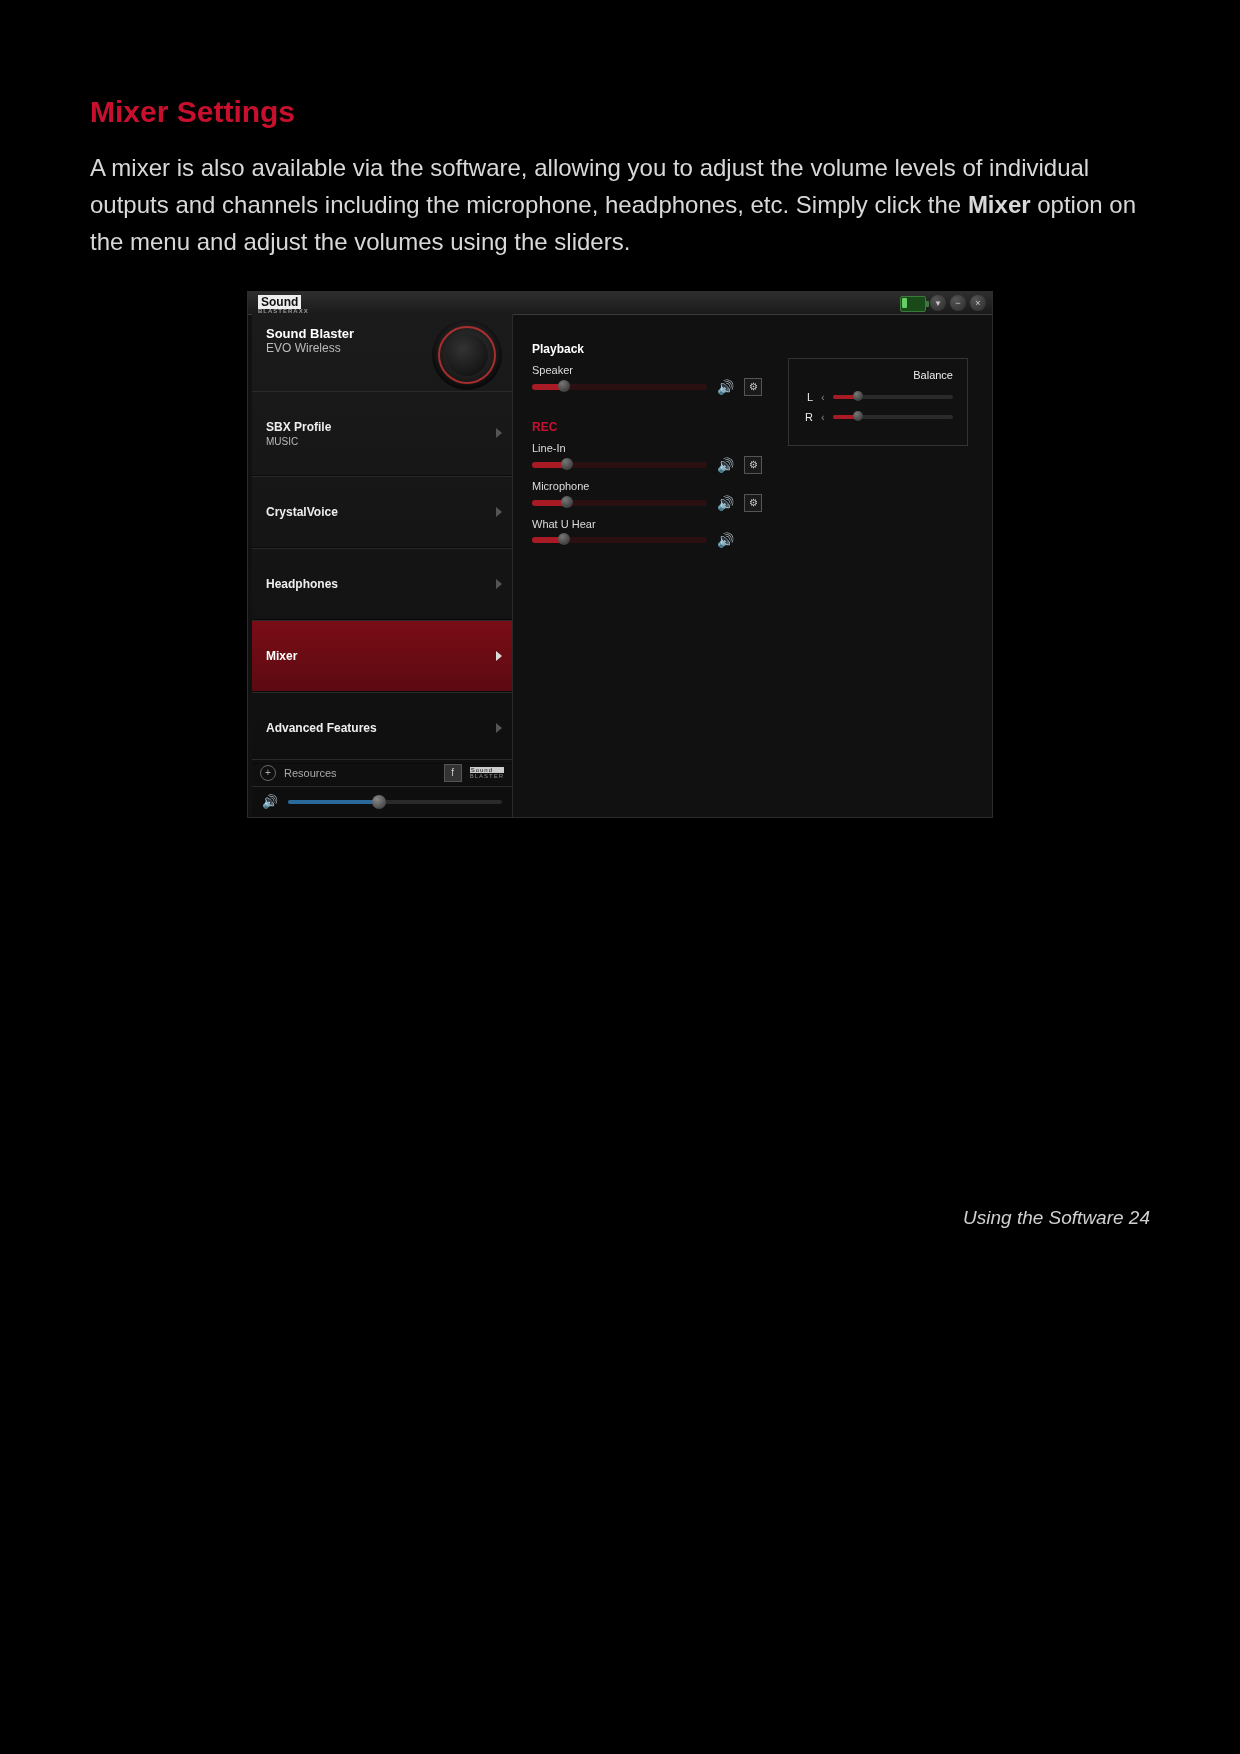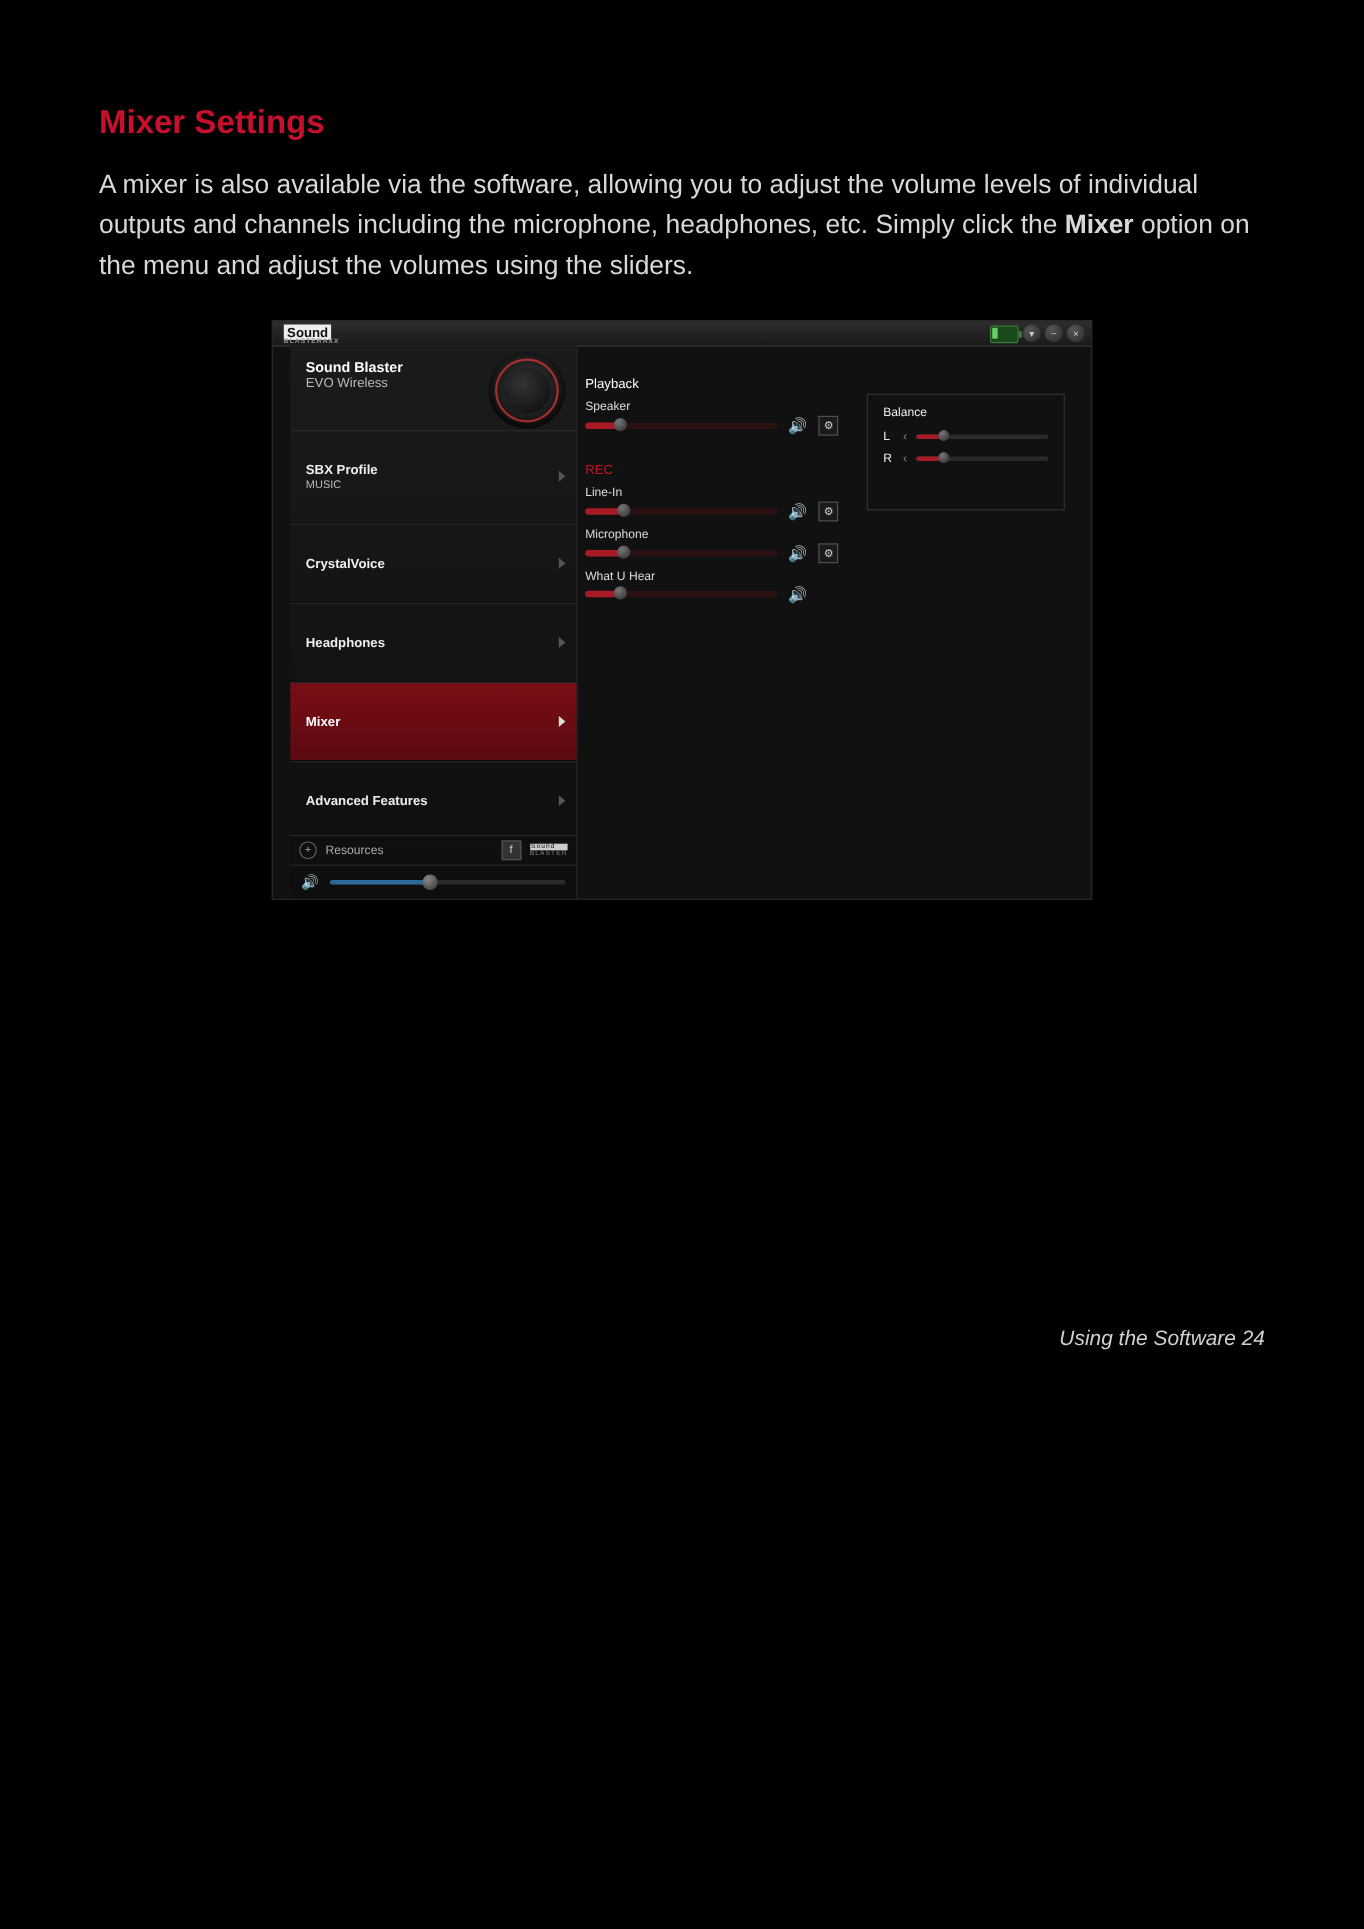--- a/index.html
+++ b/index.html
@@ -14,21 +14,21 @@
   .titlebar{height:22px;background:linear-gradient(#2e2e2e,#1a1a1a);border-bottom:1px solid #3a3a3a;position:relative;}
   .logo{position:absolute;left:10px;top:3px;font-weight:bold;color:#eee;font-size:12px;}
   .logo .box{background:#eee;color:#111;padding:0 3px;margin-right:1px;}
   .logo .sub{display:block;font-size:6px;letter-spacing:1px;color:#999;margin-top:-1px;}
   .winbtns{position:absolute;right:6px;top:3px;display:flex;gap:4px;}
   .winbtn{width:16px;height:16px;border-radius:50%;background:radial-gradient(circle at 35% 30%,#555,#2a2a2a);display:flex;align-items:center;justify-content:center;font-size:9px;color:#ccc;cursor:pointer;}
   .battery{width:24px;height:14px;border:1px solid #3a7a3a;background:#1a4a1a;border-radius:2px;margin-top:1px;position:relative;}
   .battery:after{content:"";position:absolute;right:-4px;top:4px;width:3px;height:6px;background:#3a7a3a;border-radius:0 1px 1px 0;}
   .battery .b1{width:5px;height:10px;margin:1px;background:#6c6;border-radius:1px;}
 
-  .sidebar{position:absolute;left:16px;top:22px;width:260px;bottom:0;background:linear-gradient(#1b1b1b,#0e0e0e);border-right:1px solid #2a2a2a;}
+  .sidebar{position:absolute;left:4px;top:22px;width:260px;bottom:0;background:linear-gradient(#1b1b1b,#0e0e0e);border-right:1px solid #2a2a2a;}
   .prod{padding:12px 14px 8px 14px;position:relative;}
   .prod .t1{font-weight:bold;color:#fff;font-size:13px;}
   .prod .t2{color:#bbb;font-size:12px;}
   .prod .img{position:absolute;right:6px;top:6px;width:74px;height:74px;}
   .ring{width:70px;height:70px;border-radius:50%;background:radial-gradient(circle at 50% 45%,#3a3a3a 0%,#1a1a1a 55%,#0a0a0a 70%);position:relative;}
   .ring:before,.ring:after{content:"";position:absolute;border-radius:50%;}
   .ring:before{inset:6px;border:2px solid #c33;opacity:.8;}
   .ring:after{inset:14px;background:radial-gradient(circle at 40% 35%,#333,#0a0a0a);}
 
   .menu{margin-top:28px;}
@@ -47,31 +47,31 @@
   .bottombar .sb span{display:block;font-size:6px;font-weight:normal;letter-spacing:1px;color:#888;}
   .bottombar .sb .bx{background:#ccc;color:#111;padding:0 1px;}
 
   .mastervol{position:absolute;left:0;right:0;bottom:0;height:30px;display:flex;align-items:center;padding:0 10px;gap:10px;}
   .spk{color:#eee;font-size:13px;}
   .trk{flex:1;height:4px;background:#2a2a2a;border-radius:2px;position:relative;}
   .trk .fill{height:100%;background:#2a6a9a;border-radius:2px;}
   .trk .knob{position:absolute;top:-5px;width:14px;height:14px;border-radius:50%;background:radial-gradient(circle at 35% 30%,#888,#333);}
 
   .content{position:absolute;left:260px;right:0;top:22px;bottom:0;padding:22px 24px;}
-  .secthdr{color:#fff;font-weight:normal;font-size:12px;margin:6px 0 8px 0;}
+  .secthdr{color:#fff;font-weight:bold;font-size:12px;margin:6px 0 8px 0;}
   .secthdr.rec{color:#c8102e;margin-top:24px;}
   .row{display:flex;align-items:center;gap:10px;margin-bottom:6px;}
   .chlabel{color:#ddd;font-size:11px;margin:2px 0 2px 0;}
   .sldr{width:175px;height:6px;background:#2a1010;border-radius:3px;position:relative;}
   .sldr .f{height:100%;background:#a81b24;border-radius:3px;}
   .sldr .k{position:absolute;top:-4px;width:12px;height:12px;border-radius:50%;background:radial-gradient(circle at 35% 30%,#777,#2a2a2a);}
   .mute{color:#c8102e;font-size:14px;cursor:pointer;}
   .gear{width:16px;height:16px;border:1px solid #555;background:#1a1a1a;display:flex;align-items:center;justify-content:center;color:#ccc;font-size:10px;cursor:pointer;}
 
-  .balance{position:absolute;right:24px;top:44px;border:1px solid #333;padding:10px 14px 32px 14px;width:150px;}
+  .balance{position:absolute;right:24px;top:44px;border:1px solid #333;padding:10px 14px 14px 14px;width:150px;text-align:right;}
   .balance .bh{color:#eee;font-size:11px;margin-bottom:10px;}
   .brow{display:flex;align-items:center;gap:8px;margin-bottom:8px;}
   .brow .lb{width:10px;color:#eee;}
   .brow .sl{flex:1;height:4px;background:#2a2a2a;border-radius:2px;position:relative;}
   .brow .sl .bf{height:100%;background:#a81b24;border-radius:2px;width:20%;}
   .brow .sl .bk{position:absolute;top:-4px;width:10px;height:10px;border-radius:50%;background:radial-gradient(circle at 35% 30%,#777,#2a2a2a);}
   .lra{color:#888;font-size:11px;}
 </style>
 </head>
 <body>

